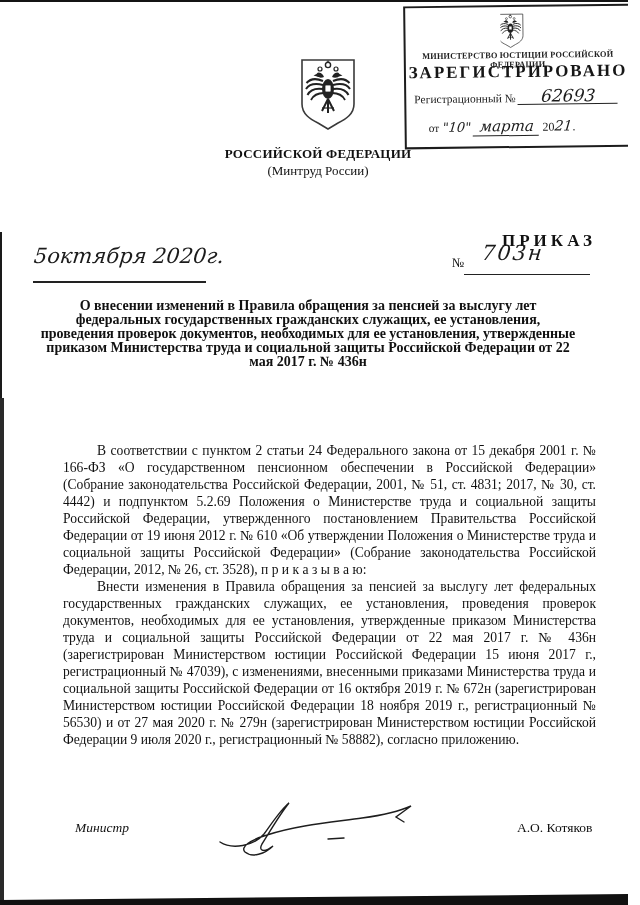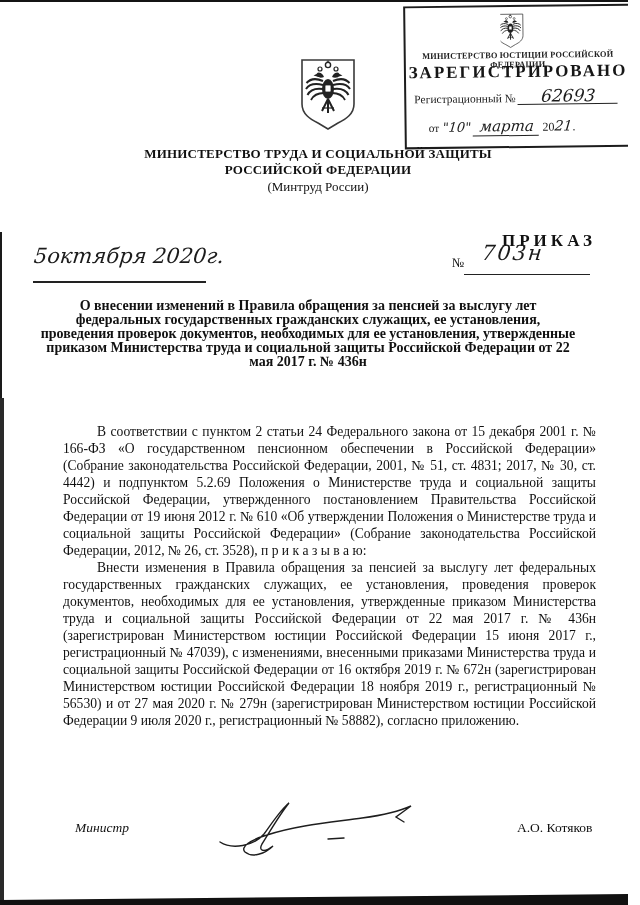--- a/index.html
+++ b/index.html
@@ -50,21 +50,21 @@
   .order-date-underline { position:absolute; left:33px; top:281px; width:173px; height:1.6px; background:#222; }
   .order-num-label { position:absolute; left:452px; top:255px; font-size:13px; }
   .order-num-underline { position:absolute; left:464px; top:274px; width:126px; height:1.4px; background:#222; }
   .order-num { position:absolute; left:482px; top:241px; font-size:21px; letter-spacing:2px; }
 
   
   .subject { position:absolute; top:299px; left:40px; width:536px; text-align:center;
              font-weight:bold; font-size:14px; line-height:14px; }
 
   
-  .body-text { position:absolute; top:423px; left:63px; width:533px; font-size:13.6px;
+  .body-text { position:absolute; top:442px; left:63px; width:533px; font-size:13.6px;
                line-height:17px; text-align:justify; }
   .body-text p { margin:0; text-indent:34px; }
 
   
   .sig-title { position:absolute; left:75px; top:820px; font-size:13.5px;font-style:italic; }
   .sig-name  { position:absolute; left:517px; top:820px; font-size:13.5px; }
   .sig-mark  { position:absolute; left:212px; top:798px; }
 </style>
 </head>
 <body>
@@ -125,21 +125,20 @@
       <span class="hw stamp-month">марта</span>
       <span class="stamp-year"><span>20</span><span class="hw hw-y">21</span><span>.</span></span>
     </div>
   </div>
 
   <svg class="coat" width="64" height="78" viewBox="0 0 64 78">
     <use href="#eagle"></use>
   </svg>
 
   <div class="letterhead">
-    <div class="lh1">МИНИСТЕРСТВО ТРУДА И СОЦИАЛЬНОЙ ЗАЩИТЫ</div>
     <div class="lh2">РОССИЙСКОЙ ФЕДЕРАЦИИ</div>
     <div class="lh3">(Минтруд России)</div>
   </div>
 
   <div class="heading-block">
     <span class="prikaz">ПРИКАЗ</span>
   </div>
 
   <span class="order-date hw">5октября 2020г.</span>
   <div class="order-date-underline"></div>

